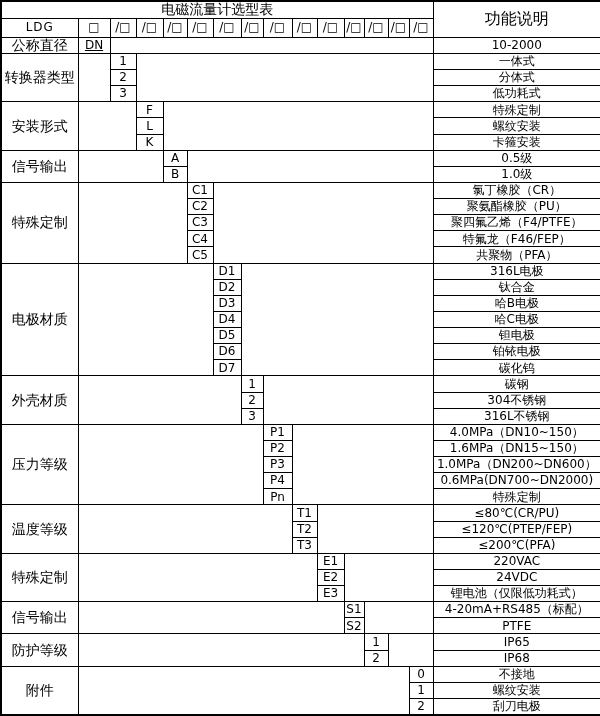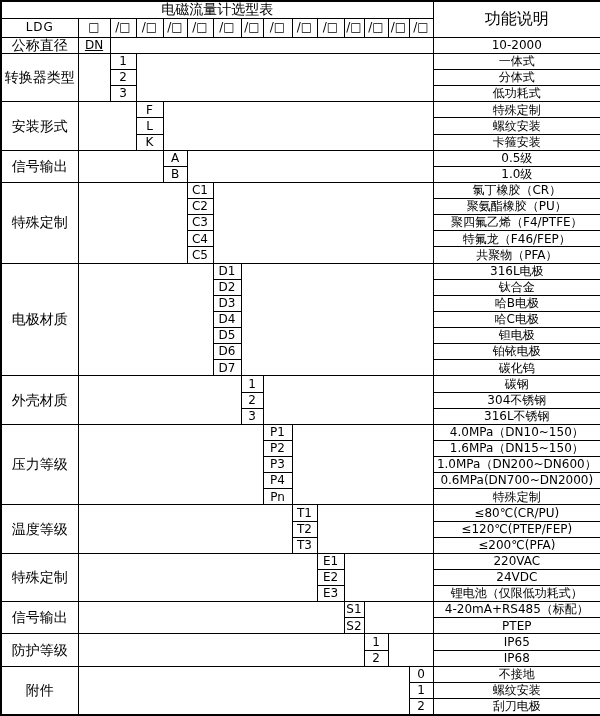--- a/index.html
+++ b/index.html
@@ -260,21 +260,21 @@
 
   <tr class="h-row">
     <td class="cat-cell" rowspan="2">信号输出</td>
     <td colspan="10" rowspan="2"></td>
     <td>S1</td>
     <td colspan="3" rowspan="2"></td>
     <td>4-20mA+RS485（标配）</td>
   </tr>
   <tr class="h-row">
     <td>S2</td>
-    <td>PTEP</td>
+    <td>PTFE</td>
   </tr>
 
   <tr class="h-row">
     <td class="cat-cell" rowspan="2">防护等级</td>
     <td colspan="11" rowspan="2"></td>
     <td>1</td>
     <td colspan="2" rowspan="2"></td>
     <td>IP65</td>
   </tr>
   <tr class="h-row">

